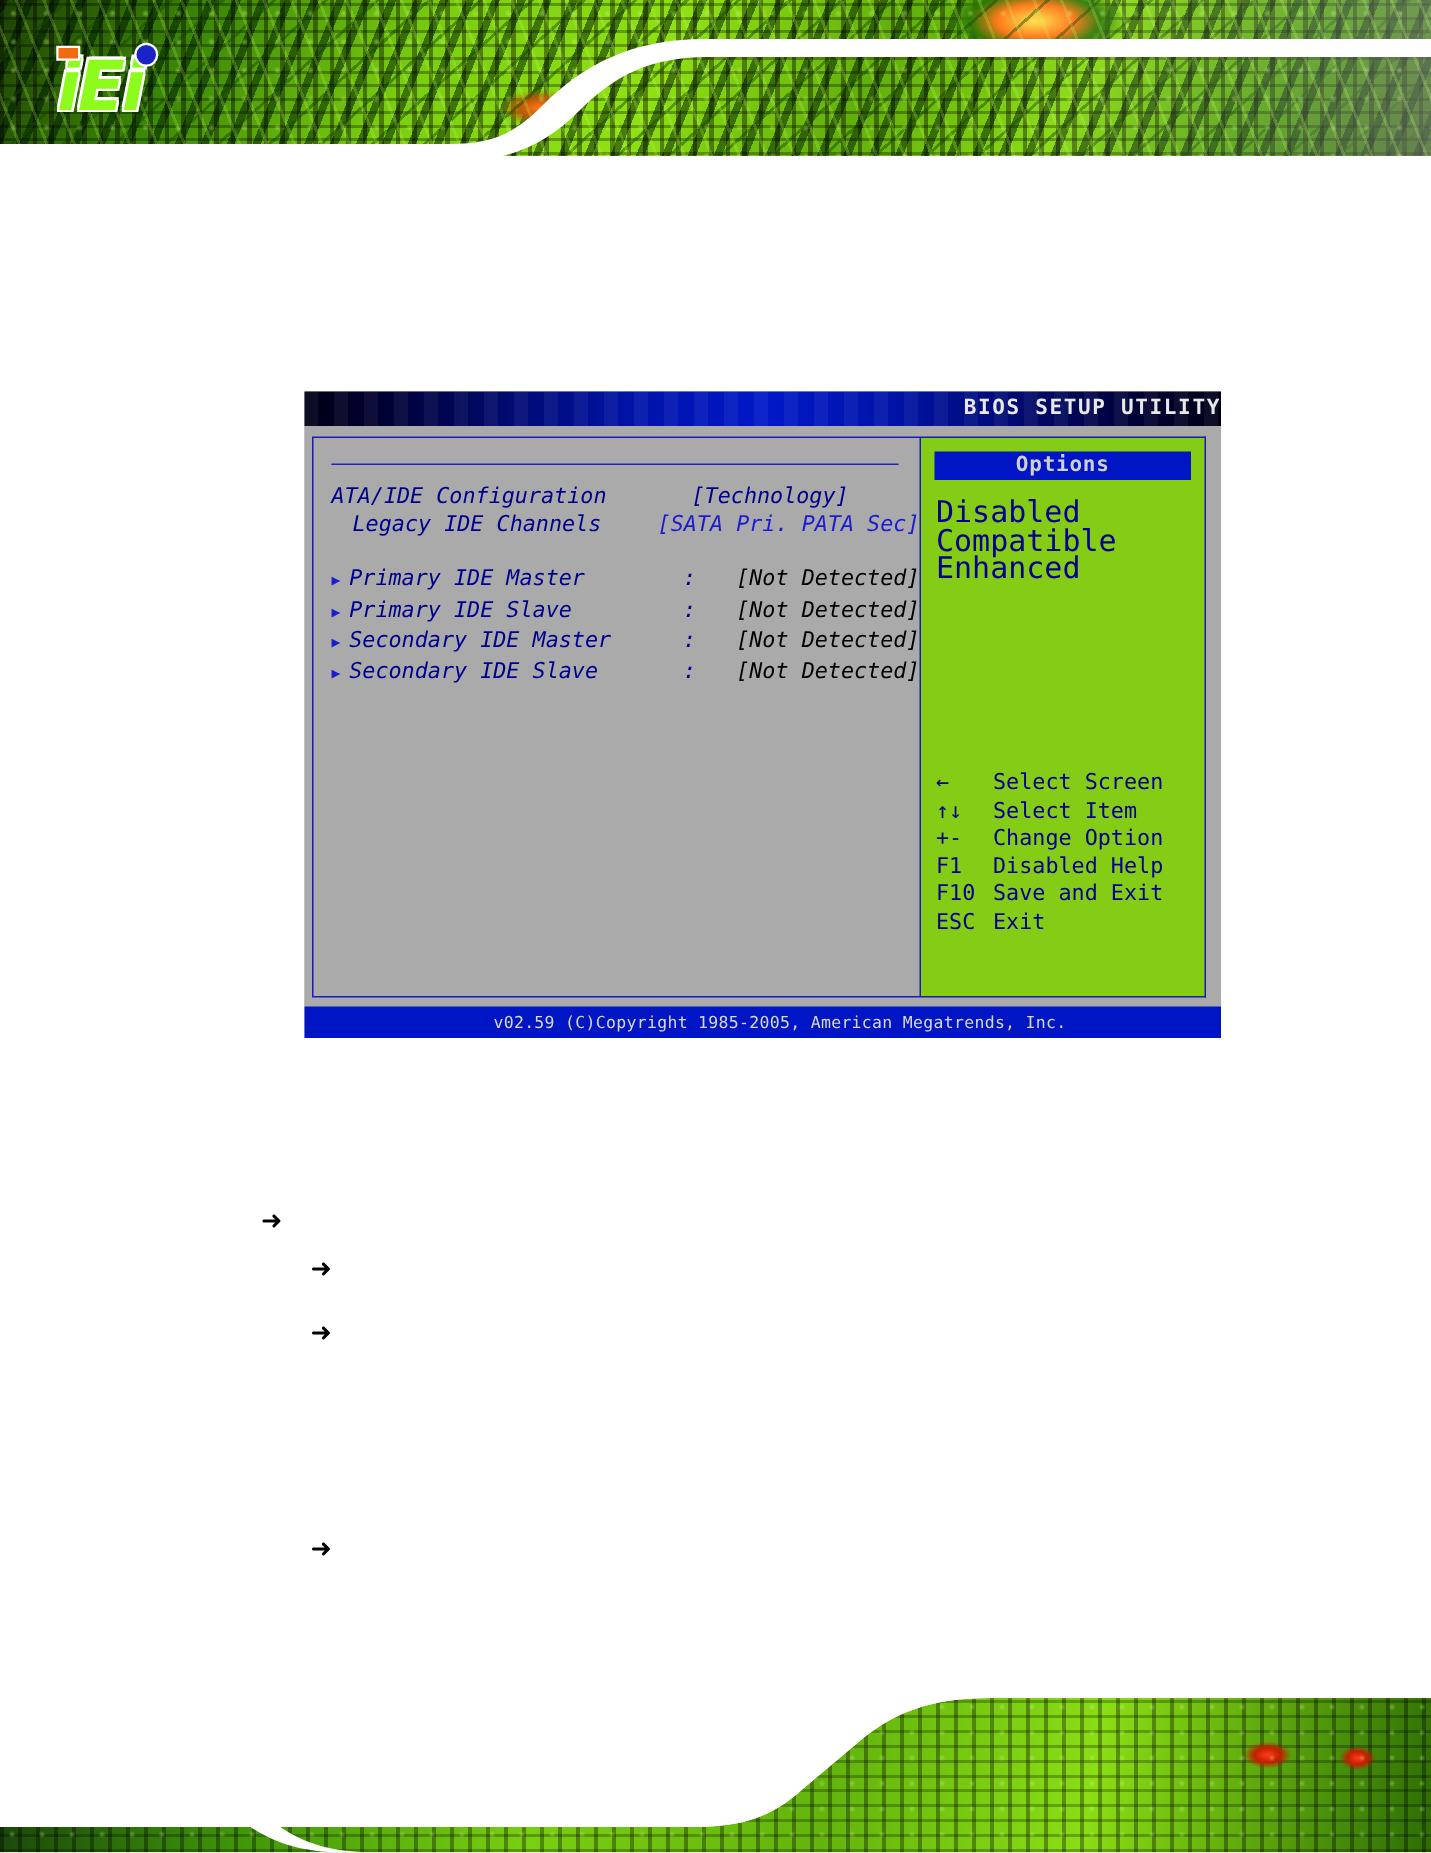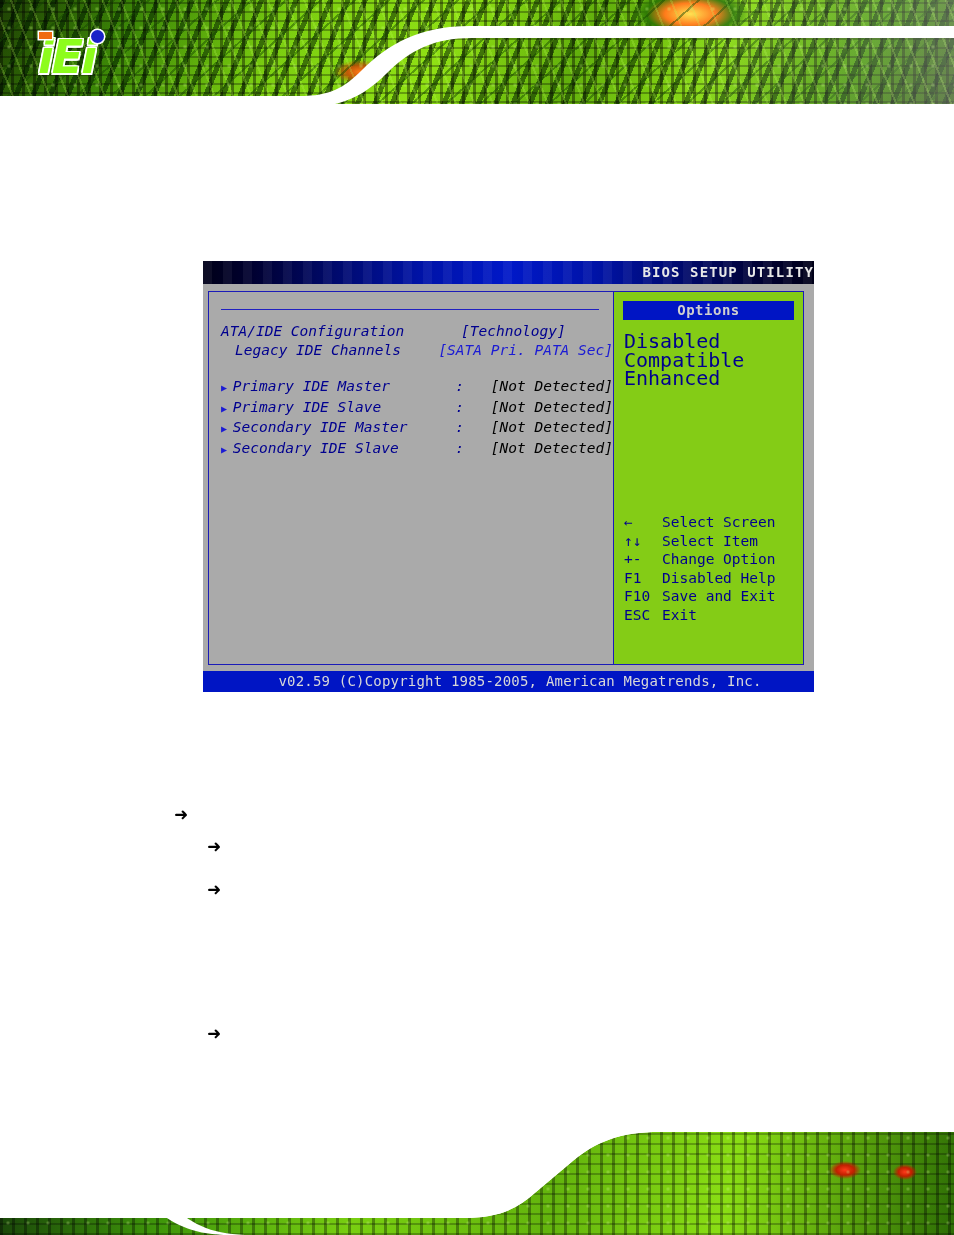--- a/index.html
+++ b/index.html
@@ -292,21 +292,21 @@
     line-height: 18.5px;
     white-space: pre;
   }
   .keyrow .kkey { width: 38px; }
   .keyrow .kact { }
 
   .bios-footer {
     height: 21px;
     background: #0015c4;
     color: #d8d8d8;
-    font-size: 14px;
+    font-size: 11px;
     text-align: center;
     line-height: 21px;
     letter-spacing: 0.2px;
     padding-left: 23px;
   }
 
   
   .arrow-bullet {
     position: absolute;
     font-family: "DejaVu Sans", sans-serif;

